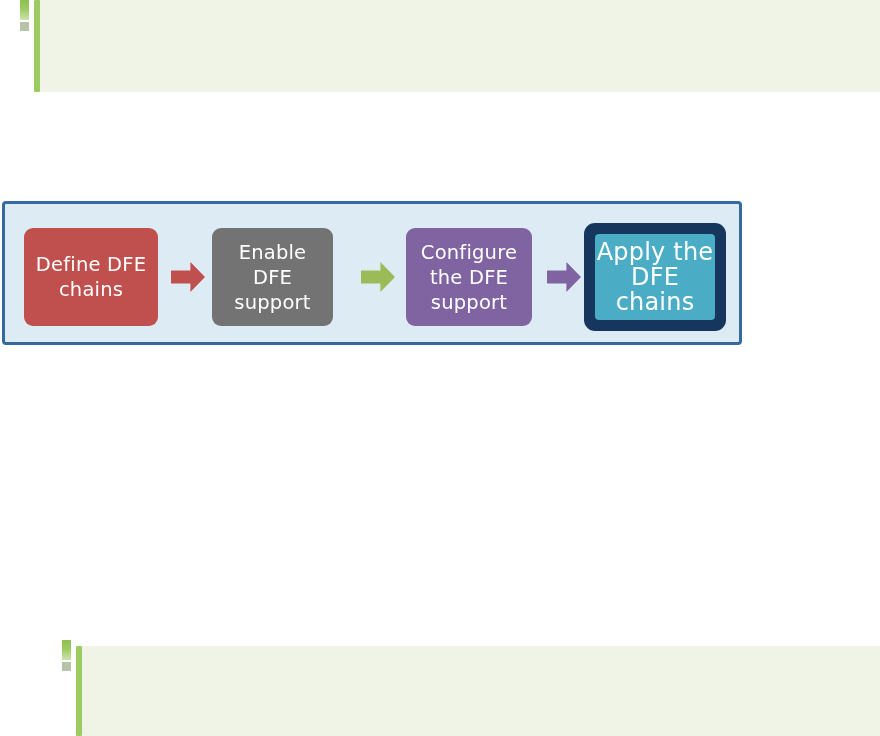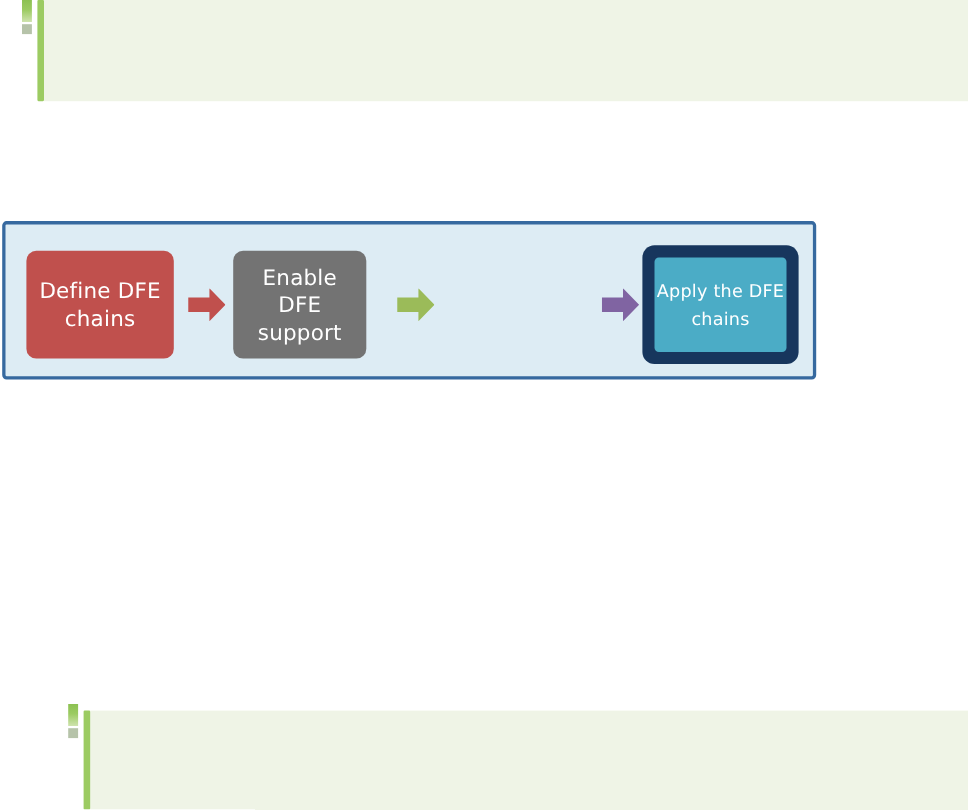--- a/index.html
+++ b/index.html
@@ -135,21 +135,21 @@
     width: 100%;
     height: 100%;
     box-sizing: border-box;
     background: #4bacc6;
     border-radius: 4px;
     display: flex;
     align-items: center;
     justify-content: center;
     text-align: center;
     color: #ffffff;
-    font-size: 16px;
+    font-size: 24px;
     line-height: 25px;
     letter-spacing: .2px;
   }
 
   
   .arrow {
     position: absolute;
     top: 58px;
     width: 34px;
     height: 30px;
@@ -178,20 +178,23 @@
   </div>
 
   <div class="arrow" id="arrow-1"></div>
 
   <div class="step-box" id="step-2">
     <span>Enable DFE support</span>
   </div>
 
   <div class="arrow" id="arrow-2"></div>
 
+  <div class="step-box" id="step-3">
+    <span>Configure the DFE support</span>
+  </div>
 
   <div class="arrow" id="arrow-3"></div>
 
   <div id="step-4">
     <div id="step-4-inner">
       <span>Apply the DFE chains</span>
     </div>
   </div>
 
 </div>

